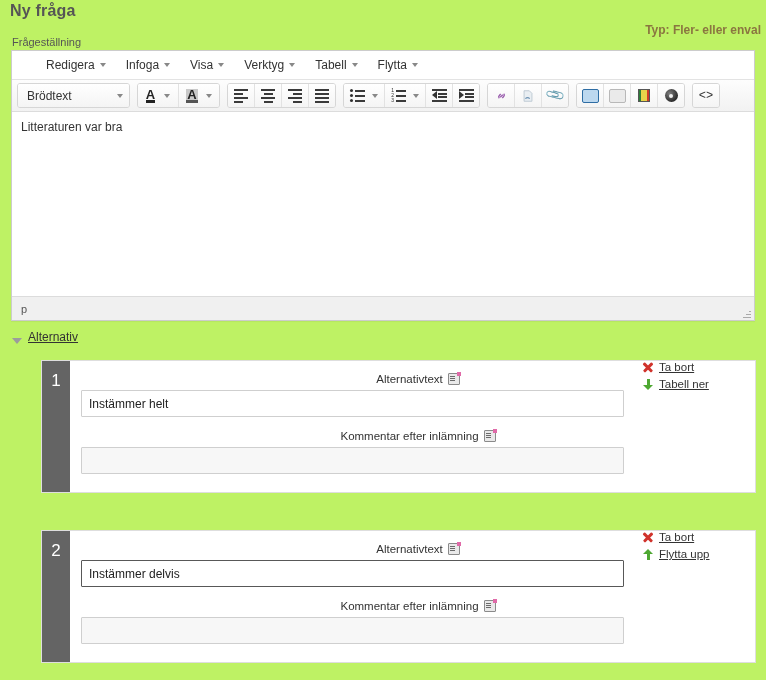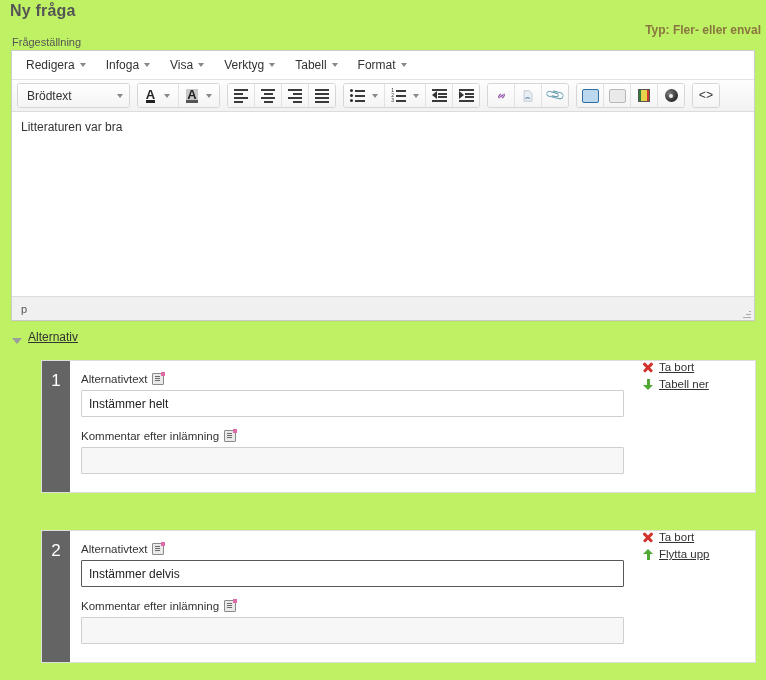--- a/index.html
+++ b/index.html
@@ -29,21 +29,21 @@
 
   
   .editor{
     position:absolute;left:11px;top:50px;width:744px;
     border:1px solid #ccc;background:#fff;
     box-sizing:border-box;
     box-shadow:0 1px 1px rgba(0,0,0,.04);
   }
   .menubar{
     height:28px;border-bottom:1px solid #e3e3e3;
-    background:#fff;display:flex;align-items:center;padding-left:4px;
+    background:#fff;display:flex;align-items:center;padding-left:24px;
   }
   .menu-item{
     padding:4px 9px;margin:0 1px;font-size:12px;color:#333;
     display:flex;align-items:center;gap:5px;border-radius:2px;cursor:default;
   }
   .caret{
     width:0;height:0;border-left:3.5px solid transparent;
     border-right:3.5px solid transparent;border-top:4px solid #888;
     display:inline-block;
   }
@@ -141,21 +141,21 @@
   }
   .alt-card.one{top:360px;height:133px;}
   .alt-card.two{top:530px;height:133px;}
   .num-bar{
     width:28px;background:#646464;color:#fff;
     font-size:17px;display:flex;justify-content:center;
     padding-top:10px;flex-shrink:0;
   }
   .alt-body{flex:1;padding:12px 0 0 11px;position:relative;}
   .alt-label{
-    font-size:11.5px;color:#333;display:flex;align-items:center;gap:5px;margin-bottom:5px;
+    font-size:11.5px;color:#333;display:flex;align-items:center;gap:5px;margin-bottom:5px;justify-content:center;
   }
   .help-ic{
     width:10px;height:10px;border:1px solid #8a8a8a;background:#e9e9e9;
     position:relative;border-radius:1px;display:inline-block;
   }
   .help-ic:before{
     content:"";position:absolute;right:-2px;top:-2px;width:4px;height:4px;background:#e06aa8;
   }
   .help-ic:after{
     content:"";position:absolute;left:1.5px;top:2px;width:5px;height:1px;
@@ -222,21 +222,21 @@
       </div>
       <div class="menu-item">
         <span>Verktyg</span>
         <span class="caret"></span>
       </div>
       <div class="menu-item">
         <span>Tabell</span>
         <span class="caret"></span>
       </div>
       <div class="menu-item">
-        <span>Format</span>
+        <span>Flytta</span>
         <span class="caret"></span>
       </div>
     </div>
 
     <div class="toolbar">
 
       <div class="tgroup">
         <div class="tbtn sel">
           <span>Brödtext</span>
           <span class="caret"></span>

